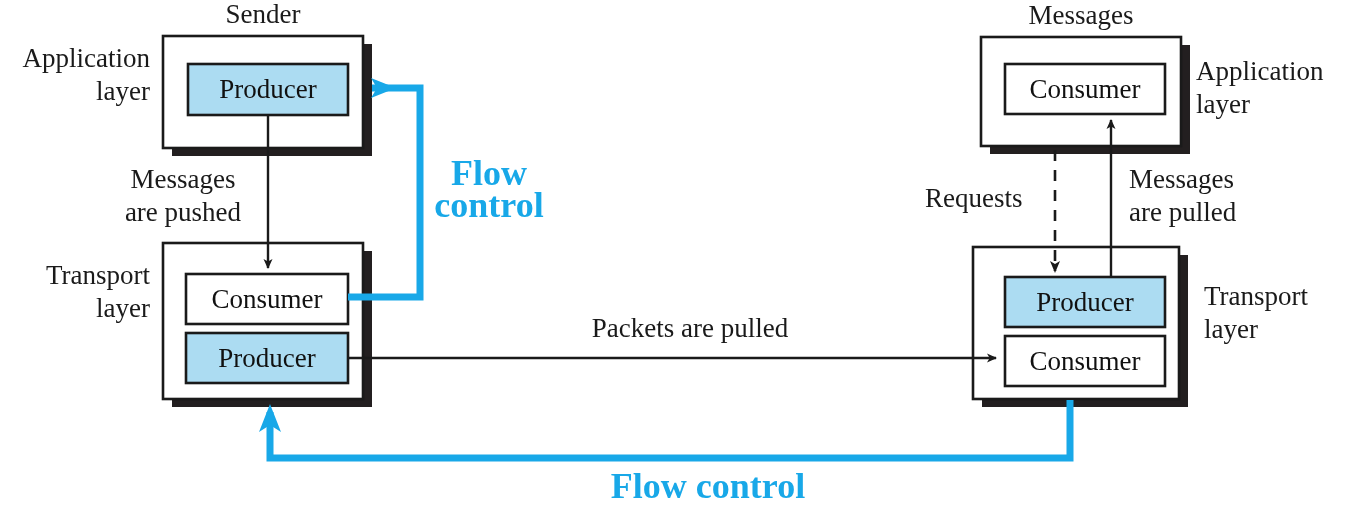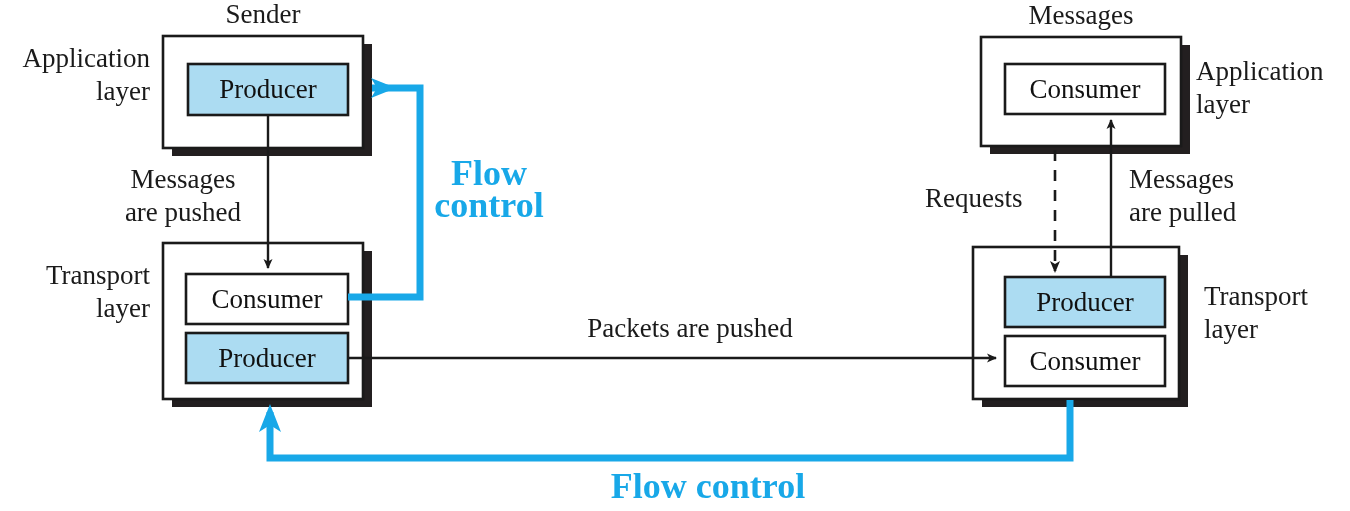--- a/index.html
+++ b/index.html
@@ -147,21 +147,21 @@
 
   <div class="boxtext" style="left:1005px; top:64px; width:160px; height:50px;">Consumer</div>
 
   <div class="boxtext" style="left:1005px; top:277px; width:160px; height:50px;">Producer</div>
 
   <div class="boxtext" style="left:1005px; top:336px; width:160px; height:50px;">Consumer</div>
 
   <div class="lbl ctr" style="left:88px; top:163px; width:190px;">Messages
 are pushed</div>
 
-  <div class="lbl ctr" style="left:520px; top:312px; width:340px;">Packets are pushed</div>
+  <div class="lbl ctr" style="left:520px; top:312px; width:340px;">Packets are pulled</div>
 
   <div class="lbl lft" style="left:925px; top:182px; width:135px;">Requests</div>
 
   <div class="lbl lft" style="left:1129px; top:163px; width:180px;">Messages
 are pulled</div>
 
   <div class="flow-lbl ctr" style="left:430px; top:157px; width:118px; text-align:center;">Flow
 control</div>
 
   <div class="flow-lbl" style="left:578px; top:470px; width:260px; text-align:center;">Flow control</div>

